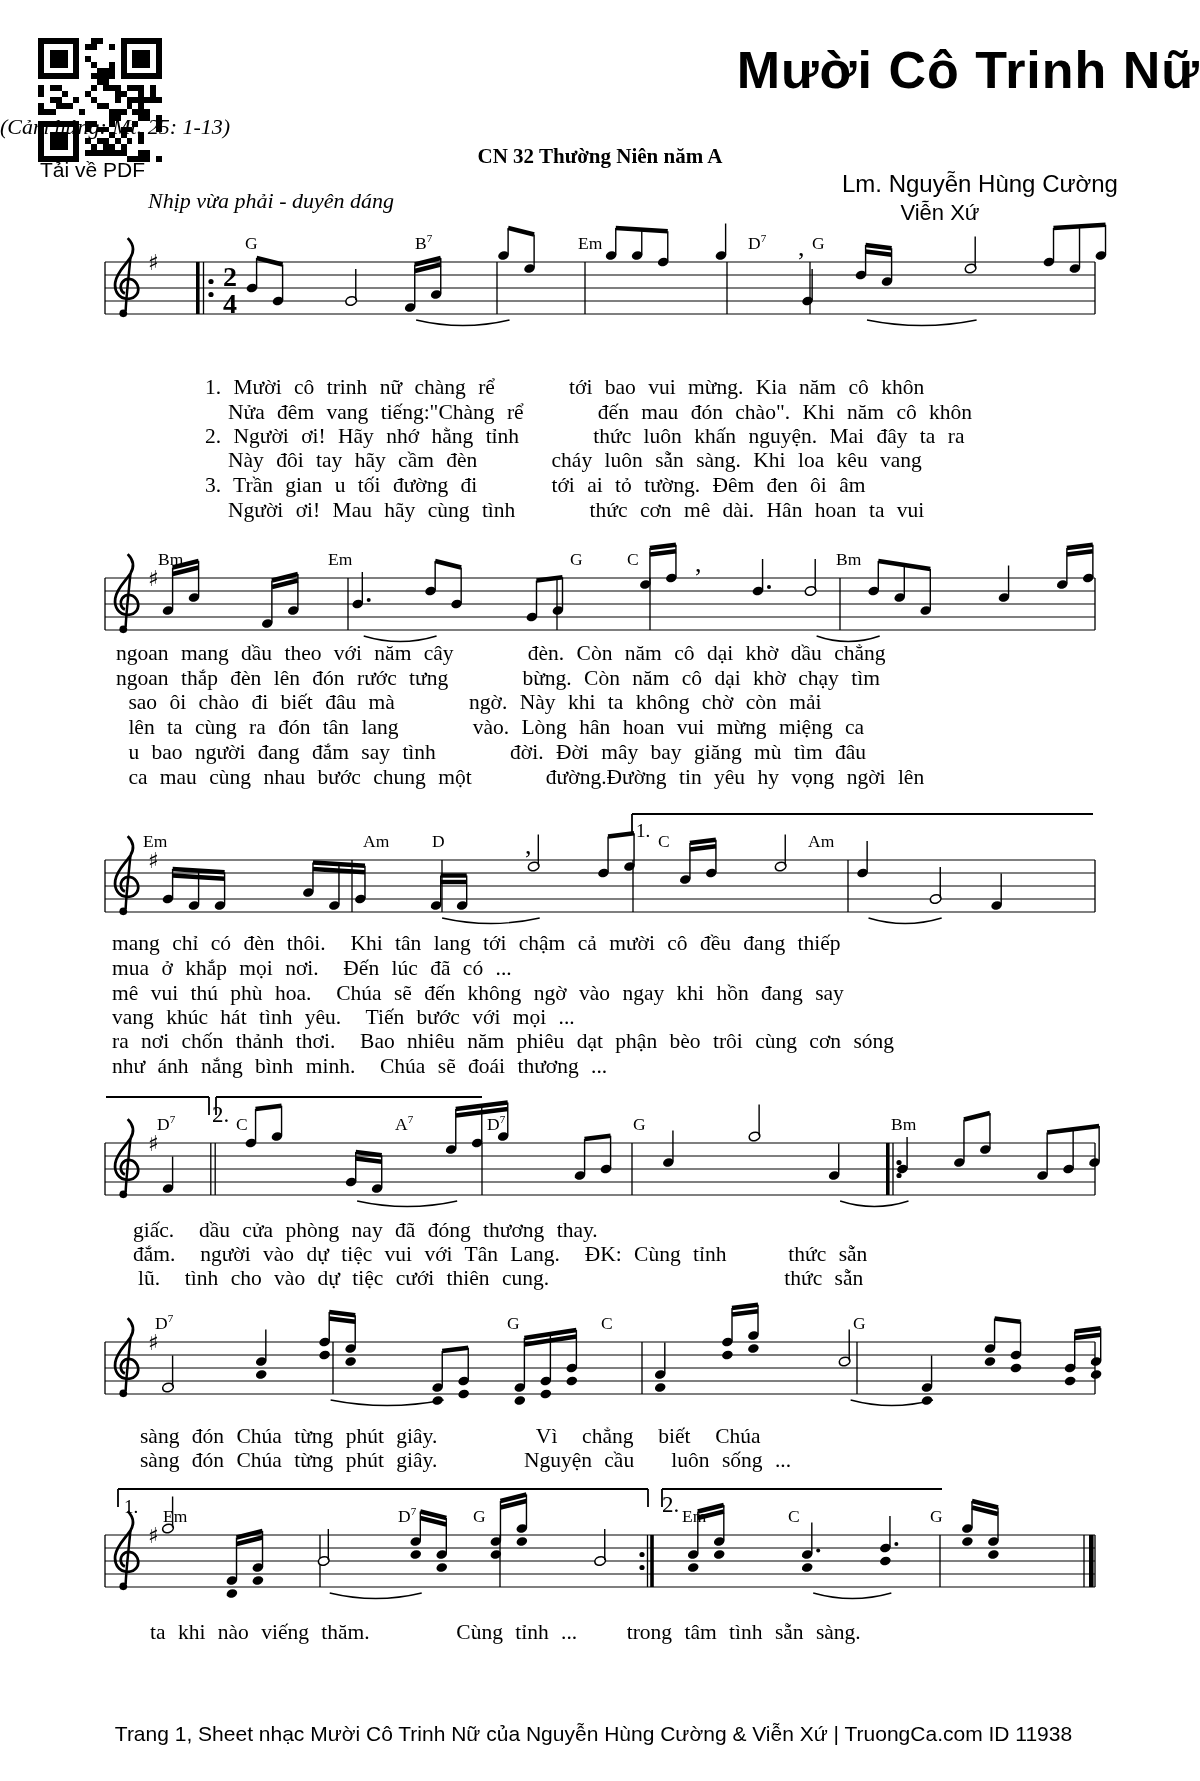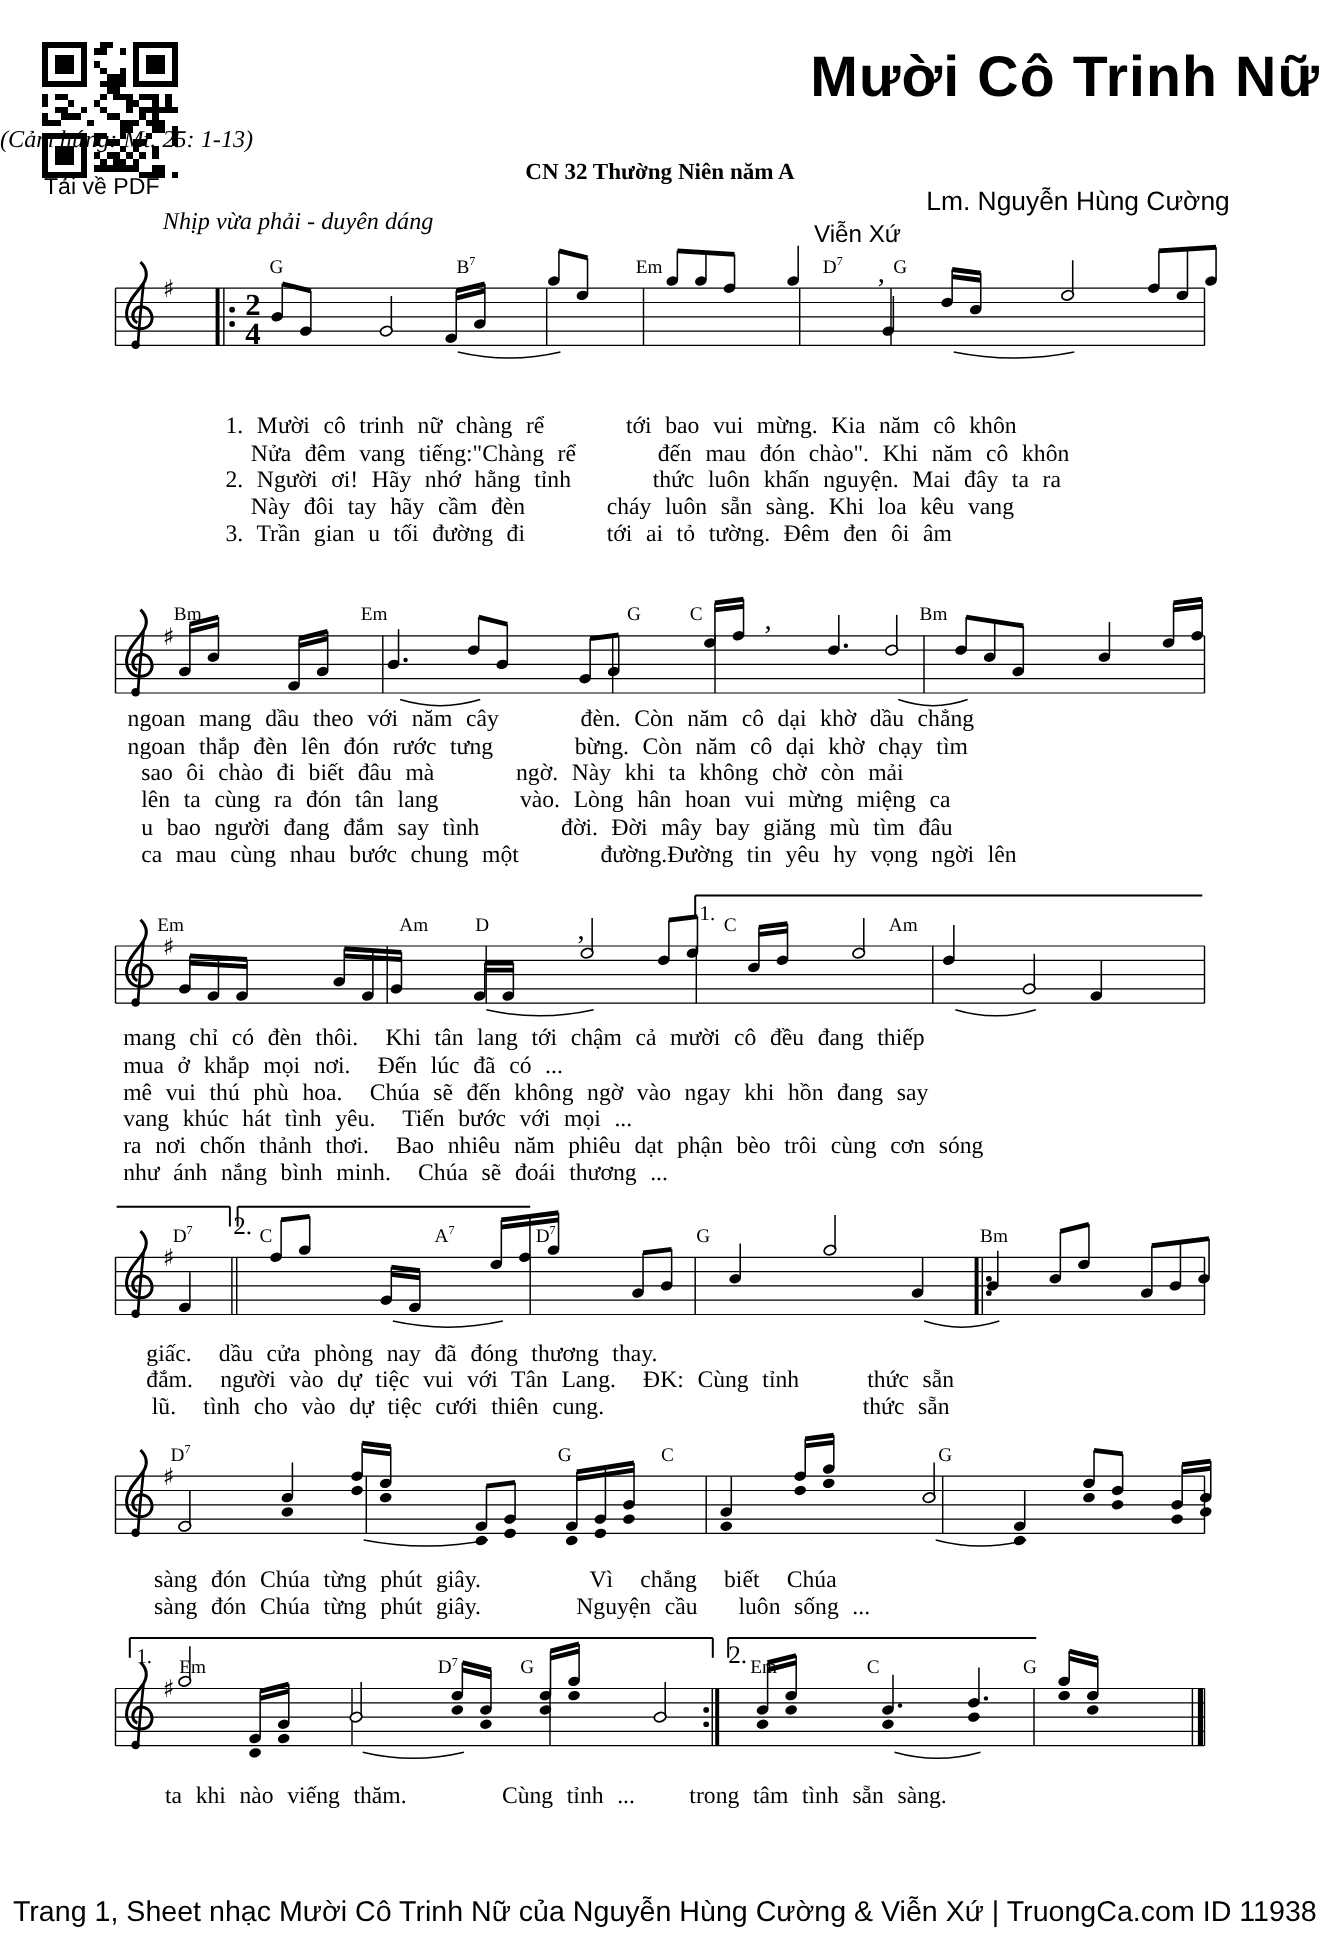--- a/index.html
+++ b/index.html
@@ -5,33 +5,33 @@
   html,body{margin:0;padding:0;background:#e8e8e8}
   #page{position:relative;width:1200px;height:1781px;margin:0 auto;background:#ffffff;color:#000;
         font-family:"Liberation Sans","DejaVu Sans",sans-serif;overflow:hidden}
   .title{position:absolute;left:0;right:0;top:40px;text-align:right;font-weight:bold;font-size:52px;
          font-family:"Liberation Sans","DejaVu Sans",sans-serif;letter-spacing:1px}
   .subtitle{position:absolute;left:0;right:0;top:114px;text-align:left;font-style:italic;font-size:22px;
          font-family:"Liberation Serif","DejaVu Serif",serif}
   .occasion{position:absolute;left:0;right:0;top:144px;text-align:center;font-weight:bold;font-size:21px;
          font-family:"Liberation Serif","DejaVu Serif",serif}
   .composer{position:absolute;left:780px;width:400px;top:170px;text-align:center;font-size:24px}
-  .arranger{position:absolute;left:740px;width:400px;top:200px;font-size:22px}
+  .arranger{position:absolute;left:740px;width:400px;top:200px;text-align:center;font-size:22px}
   .tempo{position:absolute;left:148px;top:188px;font-style:italic;font-size:22px;
          font-family:"Liberation Serif","DejaVu Serif",serif}
   #qr{position:absolute;left:38px;top:38px;width:124px;height:124px;shape-rendering:crispEdges}
   .qr-label{position:absolute;left:40px;top:158px;font-size:21px}
   .sys{position:absolute;left:0;width:1200px;height:130px}
   .chord{position:absolute;font-family:"Liberation Serif","DejaVu Serif",serif;font-size:17.5px;white-space:nowrap}
   .chord sup{font-size:11px}
   .vlabel{position:absolute;font-family:"Liberation Serif","DejaVu Serif",serif;font-size:19px}
   .vlabel.big{font-size:23px}
   .lyric{position:absolute;font-family:"Liberation Serif","DejaVu Serif",serif;font-size:21.5px;
          white-space:pre;word-spacing:7px;line-height:25px}
-  .footer{position:absolute;left:0;right:3px;top:1722px;text-align:right;font-size:26px}
+  .footer{position:absolute;left:0;right:13px;top:1722px;text-align:center;font-size:21px}
 </style>
 </head>
 <body>
 
 <div id="page">
 
   <svg id="qr" viewBox="0 0 21 21">
       <rect x="9" y="0" width="1" height="1" fill="#000"></rect>
       <rect x="10" y="0" width="1" height="1" fill="#000"></rect>
       <rect x="8" y="1" width="1" height="1" fill="#000"></rect>
@@ -652,20 +652,21 @@
   <span class="chord" style="left:788px;top:1505px"><span>C</span><sup></sup></span>
   <span class="chord" style="left:930px;top:1505px"><span>G</span><sup></sup></span>
   <span class="vlabel" style="left:124px;top:1496px">1.</span>
   <span class="vlabel big" style="left:662px;top:1492px">2.</span>
 
   <div class="lyric" style="left:205px;top:375px">1. Mười cô trinh nữ chàng rể      tới bao vui mừng. Kia năm cô khôn</div>
   <div class="lyric" style="left:228px;top:400px">Nửa đêm vang tiếng:"Chàng rể      đến mau đón chào". Khi năm cô khôn</div>
   <div class="lyric" style="left:205px;top:424px">2. Người ơi! Hãy nhớ hằng tỉnh      thức luôn khấn nguyện. Mai đây ta ra</div>
   <div class="lyric" style="left:228px;top:448px">Này đôi tay hãy cầm đèn      cháy luôn sẵn sàng. Khi loa kêu vang</div>
   <div class="lyric" style="left:205px;top:473px">3. Trần gian u tối đường đi      tới ai tỏ tường. Đêm đen ôi âm</div>
+  <div class="lyric" style="left:228px;top:498px">Người ơi! Mau hãy cùng tình      thức cơn mê dài. Hân hoan ta vui</div>
 
   <div class="lyric" style="left:116px;top:641px">ngoan mang dầu theo với năm cây      đèn. Còn năm cô dại khờ dầu chẳng</div>
   <div class="lyric" style="left:116px;top:666px">ngoan thắp đèn lên đón rước tưng      bừng. Còn năm cô dại khờ chạy tìm</div>
   <div class="lyric" style="left:116px;top:690px"> sao ôi chào đi biết đâu mà      ngờ. Này khi ta không chờ còn mải</div>
   <div class="lyric" style="left:116px;top:715px"> lên ta cùng ra đón tân lang      vào. Lòng hân hoan vui mừng miệng ca</div>
   <div class="lyric" style="left:116px;top:740px"> u bao người đang đắm say tình      đời. Đời mây bay giăng mù tìm đâu</div>
   <div class="lyric" style="left:116px;top:765px"> ca mau cùng nhau bước chung một      đường.Đường tin yêu hy vọng ngời lên</div>
 
   <div class="lyric" style="left:112px;top:931px">mang chỉ có đèn thôi.  Khi tân lang tới chậm cả mười cô đều đang thiếp</div>
   <div class="lyric" style="left:112px;top:956px">mua ở khắp mọi nơi.  Đến lúc đã có ...</div>

